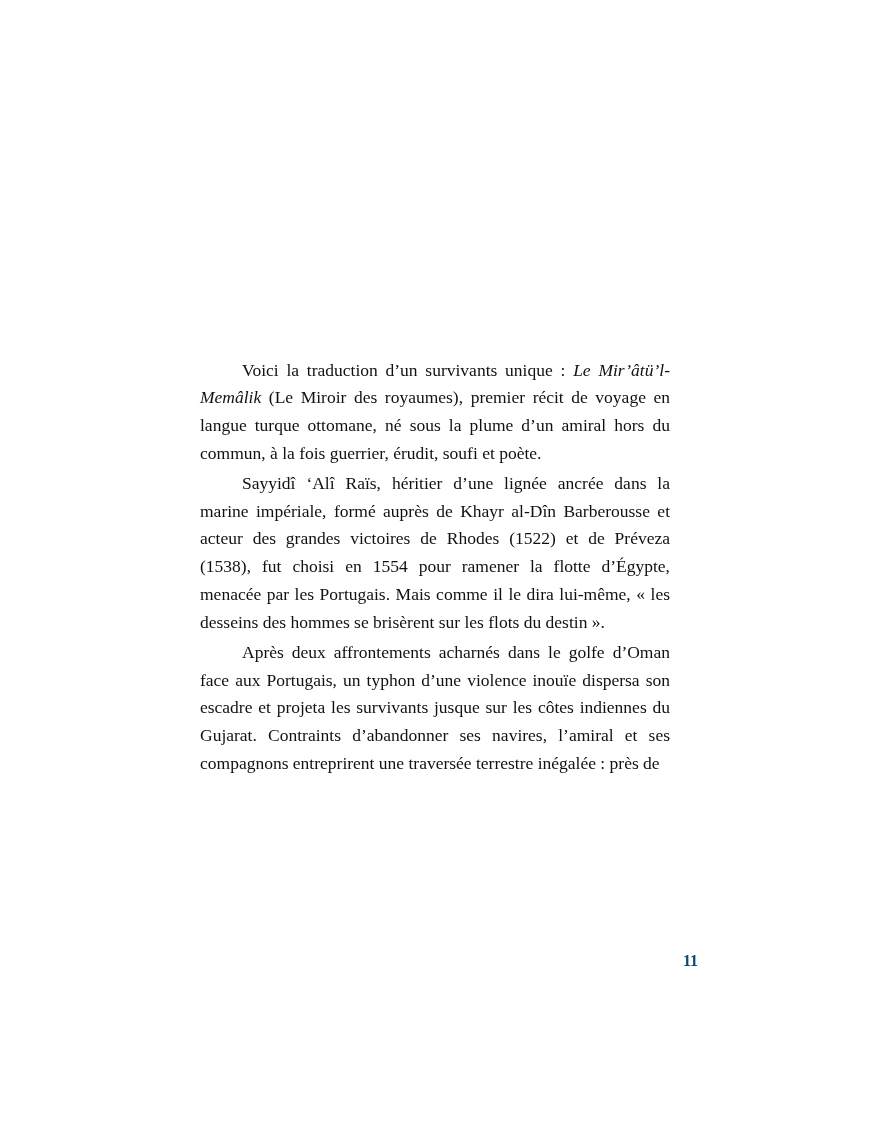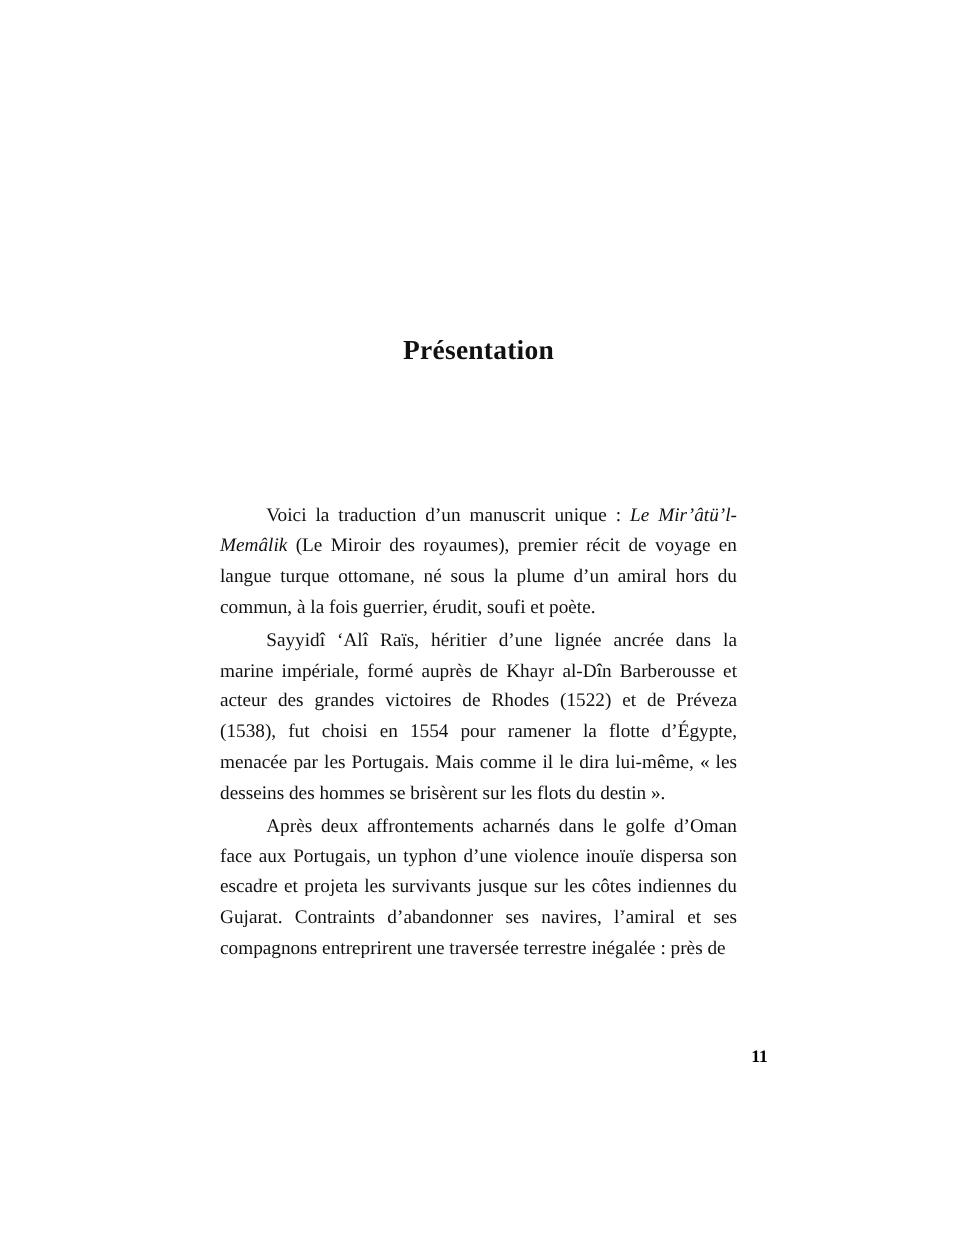--- a/index.html
+++ b/index.html
@@ -49,38 +49,37 @@
   }
   .it {
     font-style: italic;
   }
   .folio {
     position: absolute;
     right: 172px;
     top: 952px;
     font-size: 16px;
     font-weight: bold;
-    color: #000000;
+    color: #0c4a6e;
   }
 </style>
 </head>
 <body>
 
 <div class="page">
 
   <div class="content">
 
-    <h1 class="chapter-title">Présentation</h1>
 
     <h2 class="section-title">
       <br>
     </h2>
 
     <p class="body-text">
-      <span>Voici la traduction d’un manuscrit unique : </span><span class="it">Le Mir’âtü’l-Memâlik</span><span> (Le Miroir des royaumes), premier récit de voyage en langue turque ottomane, né sous la plume d’un amiral hors du commun, à la fois guerrier, érudit, soufi et poète.</span>
+      <span>Voici la traduction d’un survivants unique : </span><span class="it">Le Mir’âtü’l-Memâlik</span><span> (Le Miroir des royaumes), premier récit de voyage en langue turque ottomane, né sous la plume d’un amiral hors du commun, à la fois guerrier, érudit, soufi et poète.</span>
     </p>
 
     <p class="body-text">
       <span>Sayyidî ‘Alî Raïs, héritier d’une lignée ancrée dans la marine impériale, formé auprès de Khayr al-Dîn Barberousse et acteur des grandes victoires de Rhodes (1522) et de Préveza (1538), fut choisi en 1554 pour ramener la flotte d’Égypte, menacée par les Portugais. Mais comme il le dira lui-même, « les desseins des hommes se brisèrent sur les flots du destin ».</span>
     </p>
 
     <p class="body-text">
       <span>Après deux affrontements acharnés dans le golfe d’Oman face aux Portugais, un typhon d’une violence inouïe dispersa son escadre et projeta les survivants jusque sur les côtes indiennes du Gujarat. Contraints d’abandonner ses navires, l’amiral et ses compagnons entreprirent une traversée terrestre inégalée : près de</span>
     </p>
 

